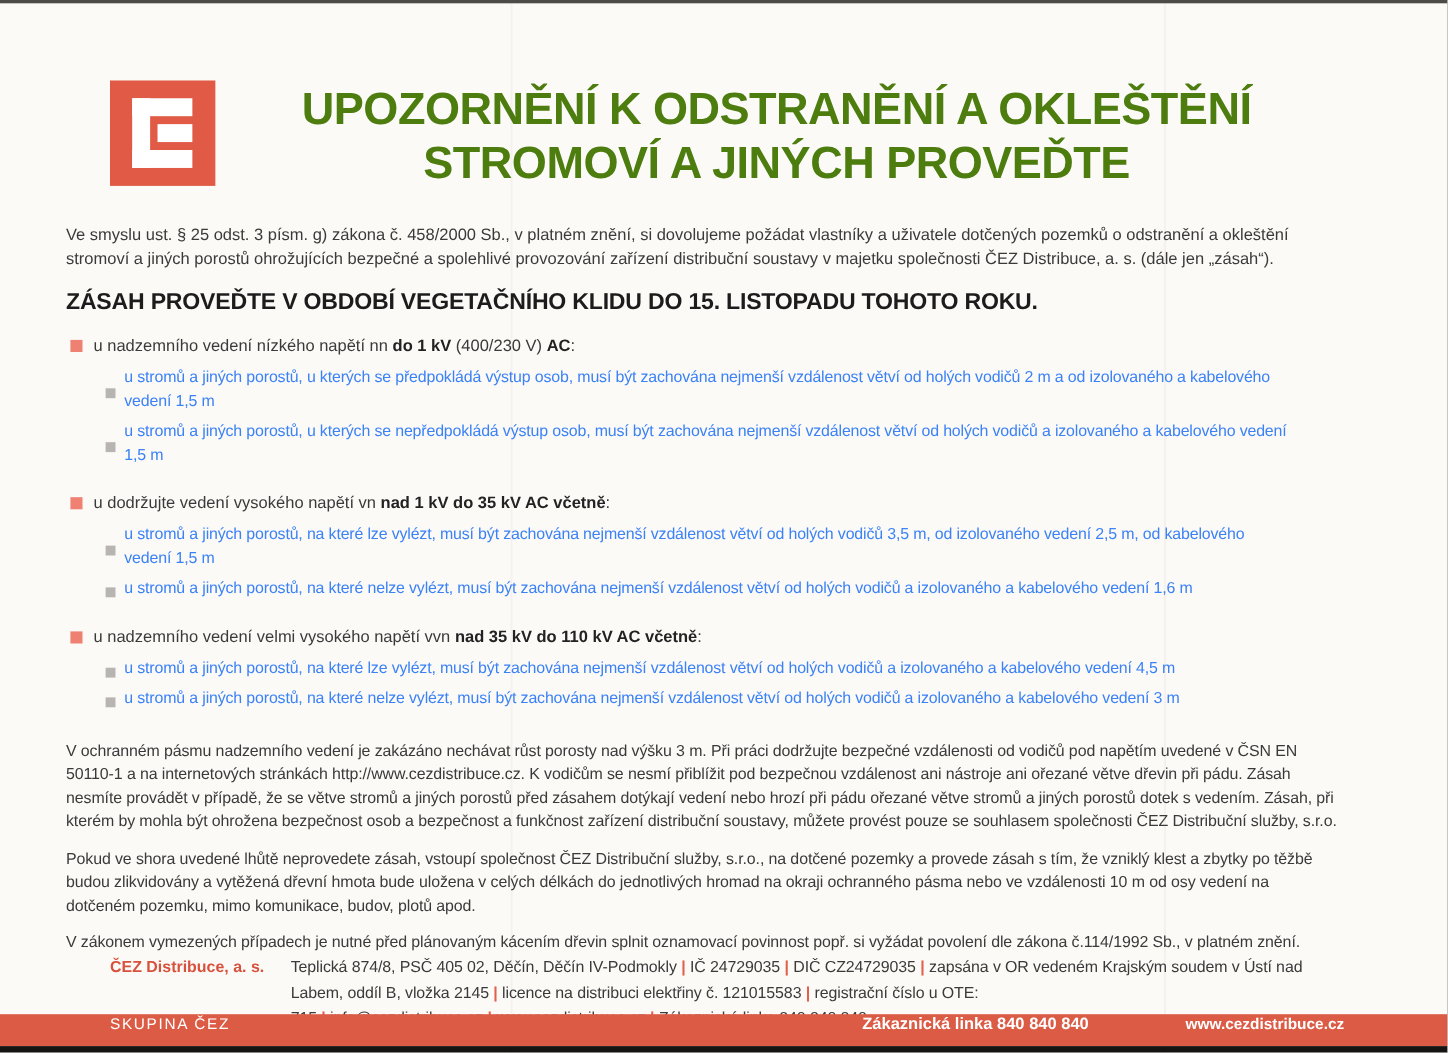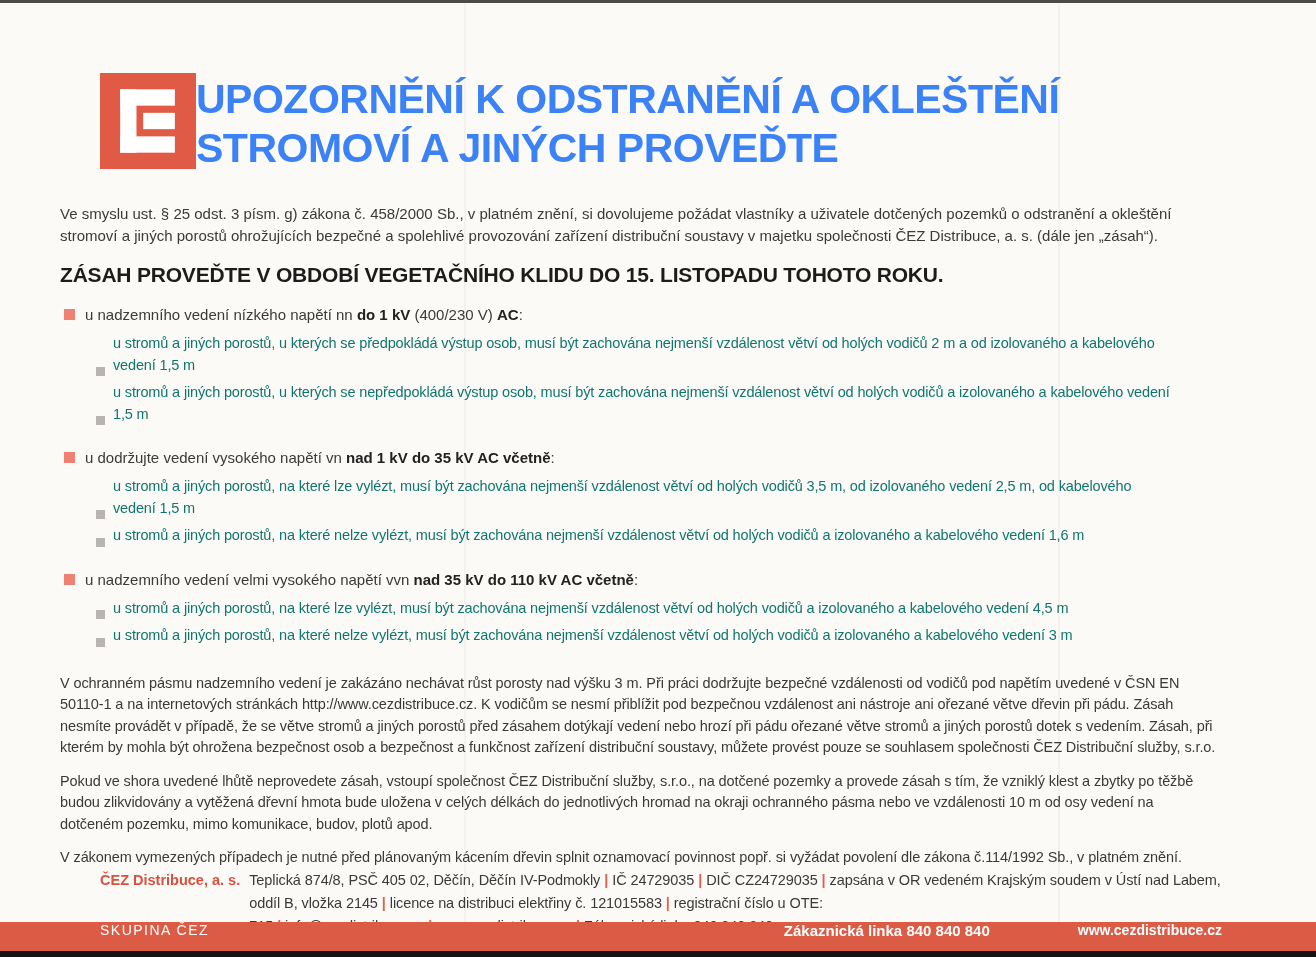--- a/index.html
+++ b/index.html
@@ -14,44 +14,44 @@
   
   .edge-top{position:absolute;top:0;left:0;width:100%;height:3px;background:#2e2c29;opacity:.85;}
   .edge-bottom{position:absolute;bottom:0;left:0;width:100%;height:6px;background:#151413;}
   .crease{position:absolute;top:0;bottom:0;width:2px;background:rgba(90,80,70,.05);}
   .crease.c1{left:464px;}
   .crease.c2{left:1058px;}
 
   
   .header{display:flex;align-items:flex-start;padding:73px 100px 0 100px;}
   .logo{width:96px;height:96px;flex:0 0 auto;}
-  .title{flex:1;text-align:left;color:#3b82f6;font-size:41px;line-height:1.2;font-weight:600;letter-spacing:-.5px;margin-top:2px;}
+  .title{flex:1;text-align:center;color:#4d7c0f;font-size:41px;line-height:1.2;font-weight:600;letter-spacing:-.5px;margin-top:2px;}
 
   
   .content{padding:0 96px 0 60px;}
   .intro{margin:30px 0 0 0;font-size:15px;line-height:22px;color:#3a3a3a;}
   .deadline{margin:14px 0 0 0;font-size:21px;line-height:27px;font-weight:700;color:#1c1c1c;white-space:nowrap;letter-spacing:-.2px;}
   .instruction{margin:15px 0 0 0;font-size:15px;font-weight:700;color:#222;white-space:nowrap;letter-spacing:-.1px;}
 
   .section{margin-top:16px;}
   .section-head{display:flex;align-items:flex-start;font-size:15px;line-height:21px;color:#3a3a3a;}
   .sq{display:inline-block;flex:0 0 auto;}
   .sq.main{width:11px;height:11px;background:#ee8172;margin:5px 10px 0 4px;}
   .sq.subsq{width:9px;height:9px;background:#b8b4b1;margin:5px 8px 0 0;}
   .section-head b{color:#222;}
   .subs{margin:8px 0 0 36px;}
-  .sub{display:flex;align-items:flex-end;font-size:14.5px;line-height:21.5px;color:#0f766e;letter-spacing:-.15px;margin-top:6px;}
+  .sub{display:flex;align-items:center;font-size:14.5px;line-height:21.5px;color:#3b82f6;letter-spacing:-.15px;margin-top:6px;}
   .sub-text{max-width:1062px;}
 
   .legal{margin-top:26px;}
   .legal p{margin:0 0 12px 0;font-size:14.5px;line-height:21.5px;color:#3a3a3a;letter-spacing:-.1px;}
 
   
   .company{position:absolute;left:100px;right:94px;top:869px;display:flex;font-size:14.5px;line-height:23px;}
-  .company-name{flex:0 0 auto;font-weight:700;color:#d8513d;margin-right:9px;white-space:nowrap;}
+  .company-name{flex:0 0 auto;font-weight:700;color:#d8513d;margin-right:24px;white-space:nowrap;}
   .company-info{color:#3a3a3a;letter-spacing:-.1px;}
   .pipe{color:#e0604c;font-weight:700;padding:0 4px;}
 
   
   .bar{position:absolute;left:0;right:0;bottom:6px;height:29px;background:#db5b45;display:flex;align-items:flex-start;color:#fff;}
   .bar .group{margin-left:100px;font-size:14px;letter-spacing:1.5px;font-weight:400;}
   .bar .spacer{flex:1;}
   .bar .phone{font-size:15px;font-weight:700;margin-right:88px;}
   .bar .web{font-size:14px;font-weight:700;margin-right:94px;}
 </style>

